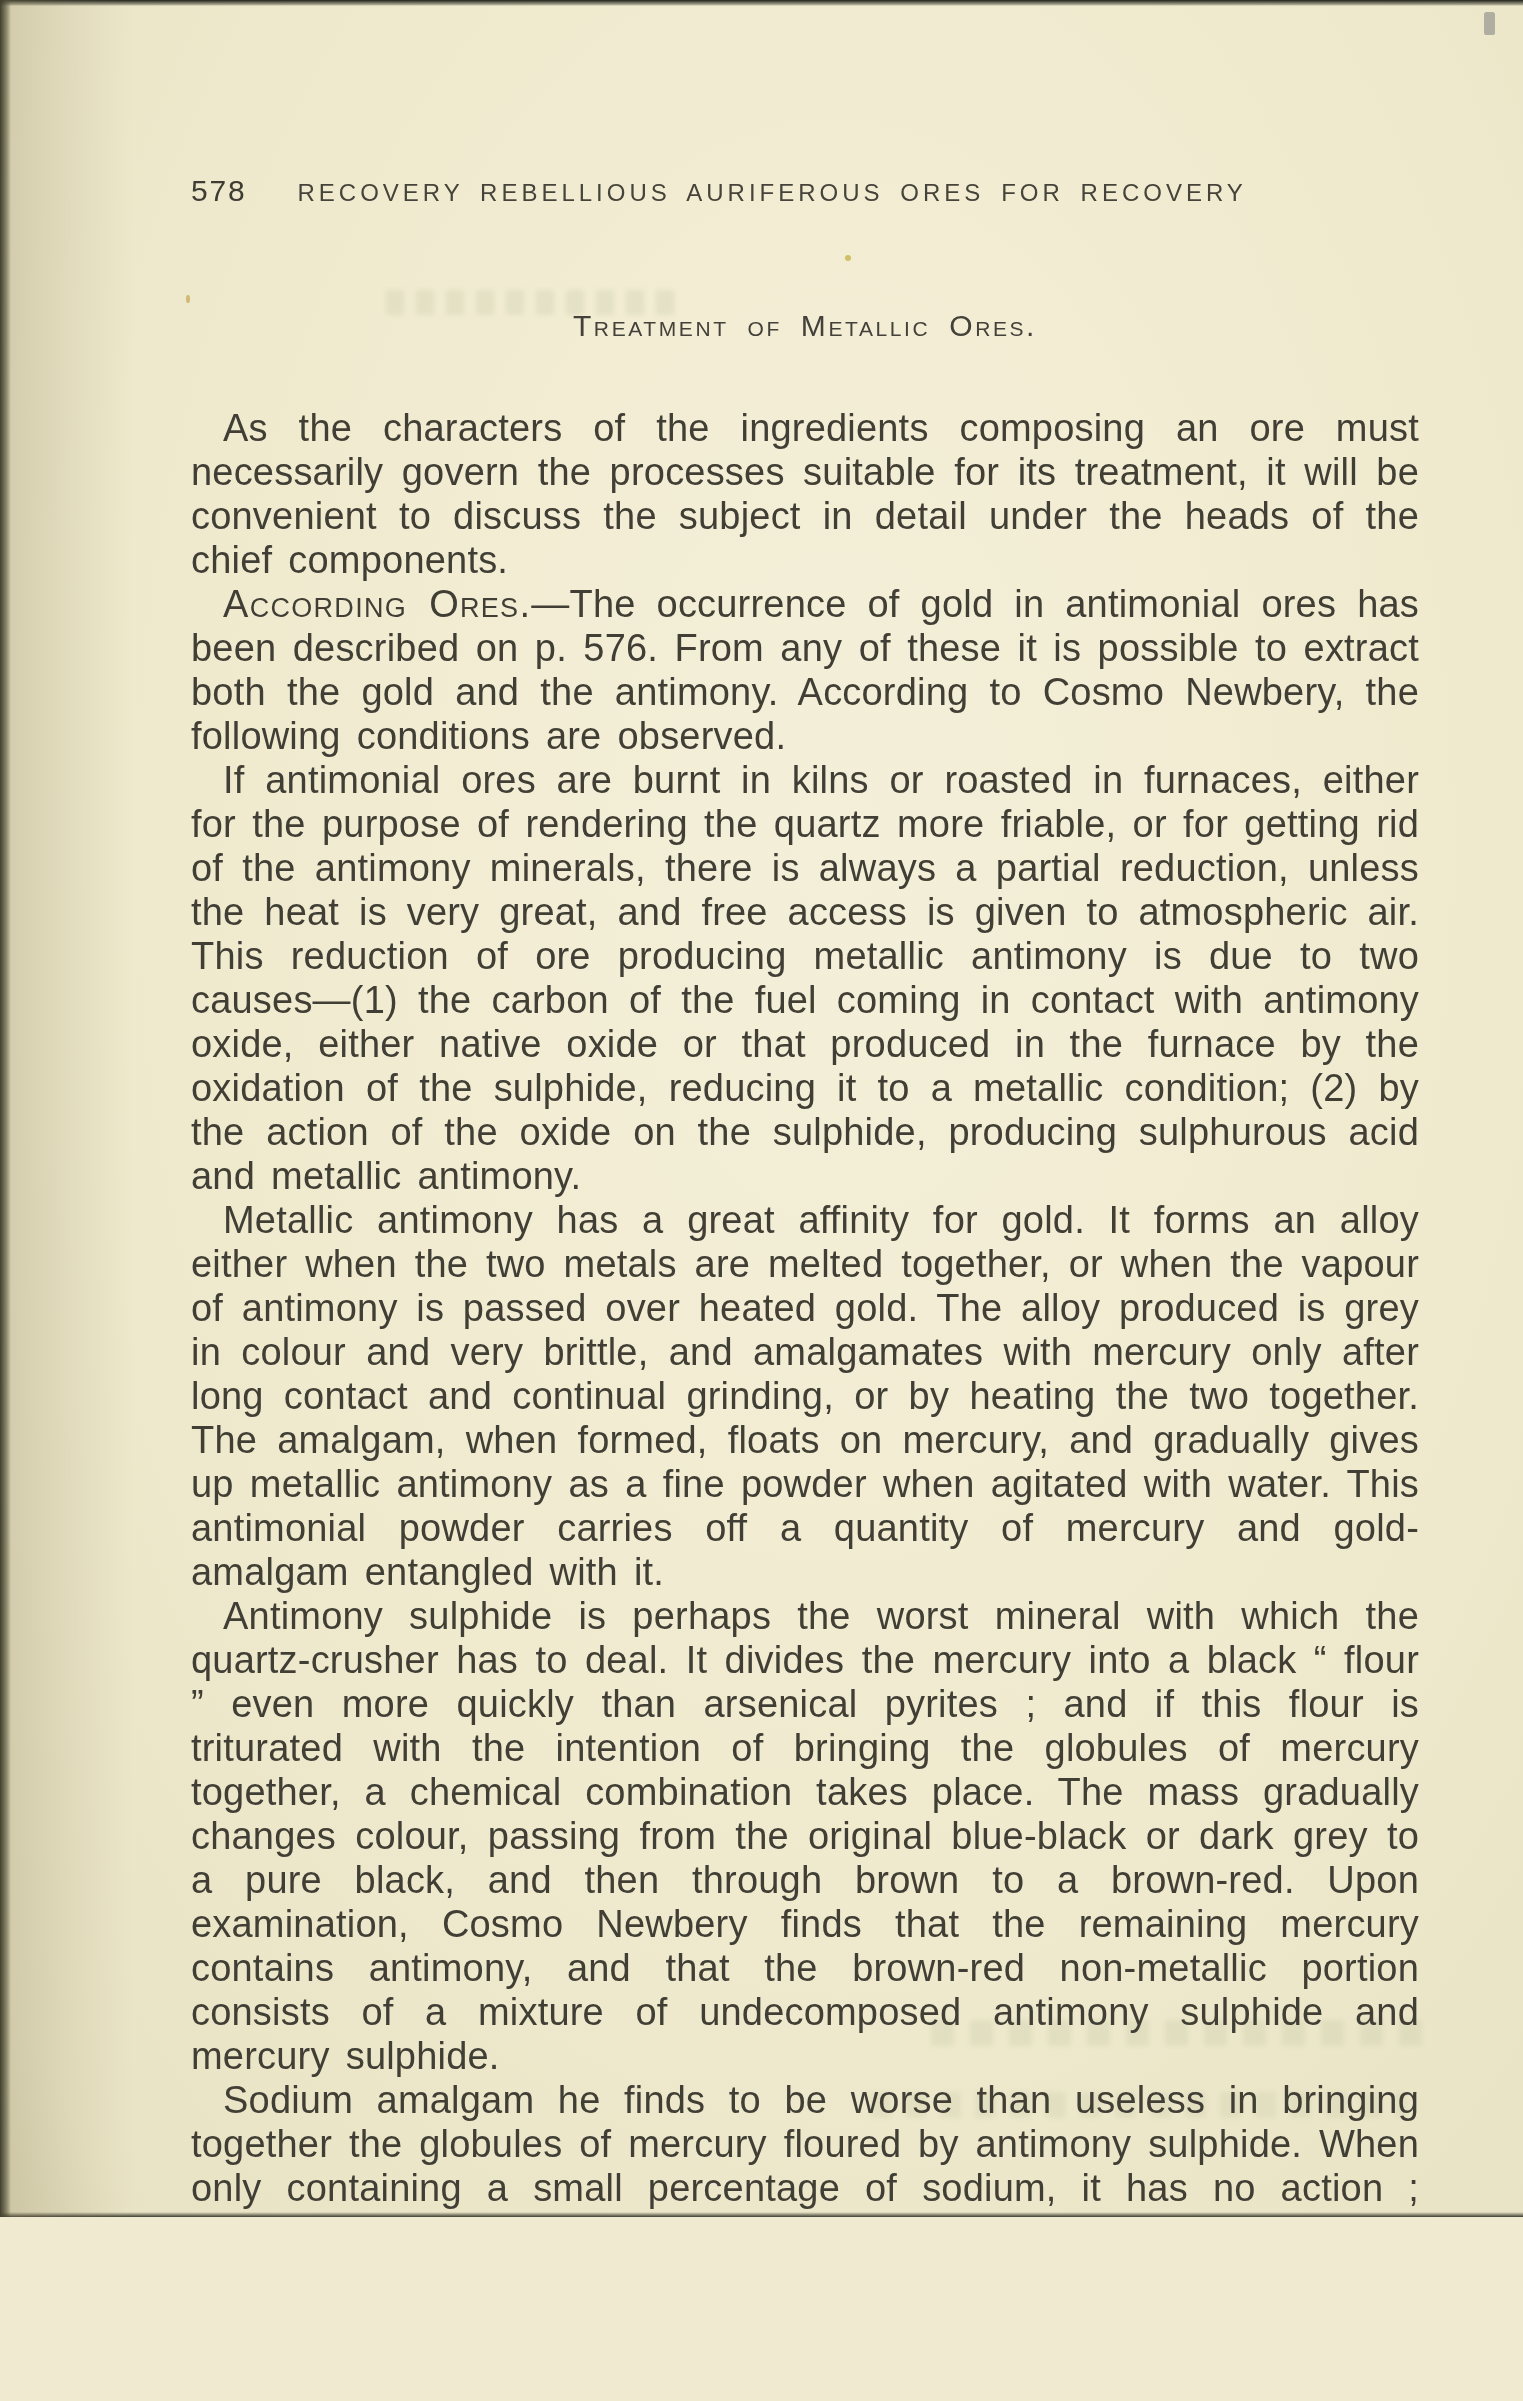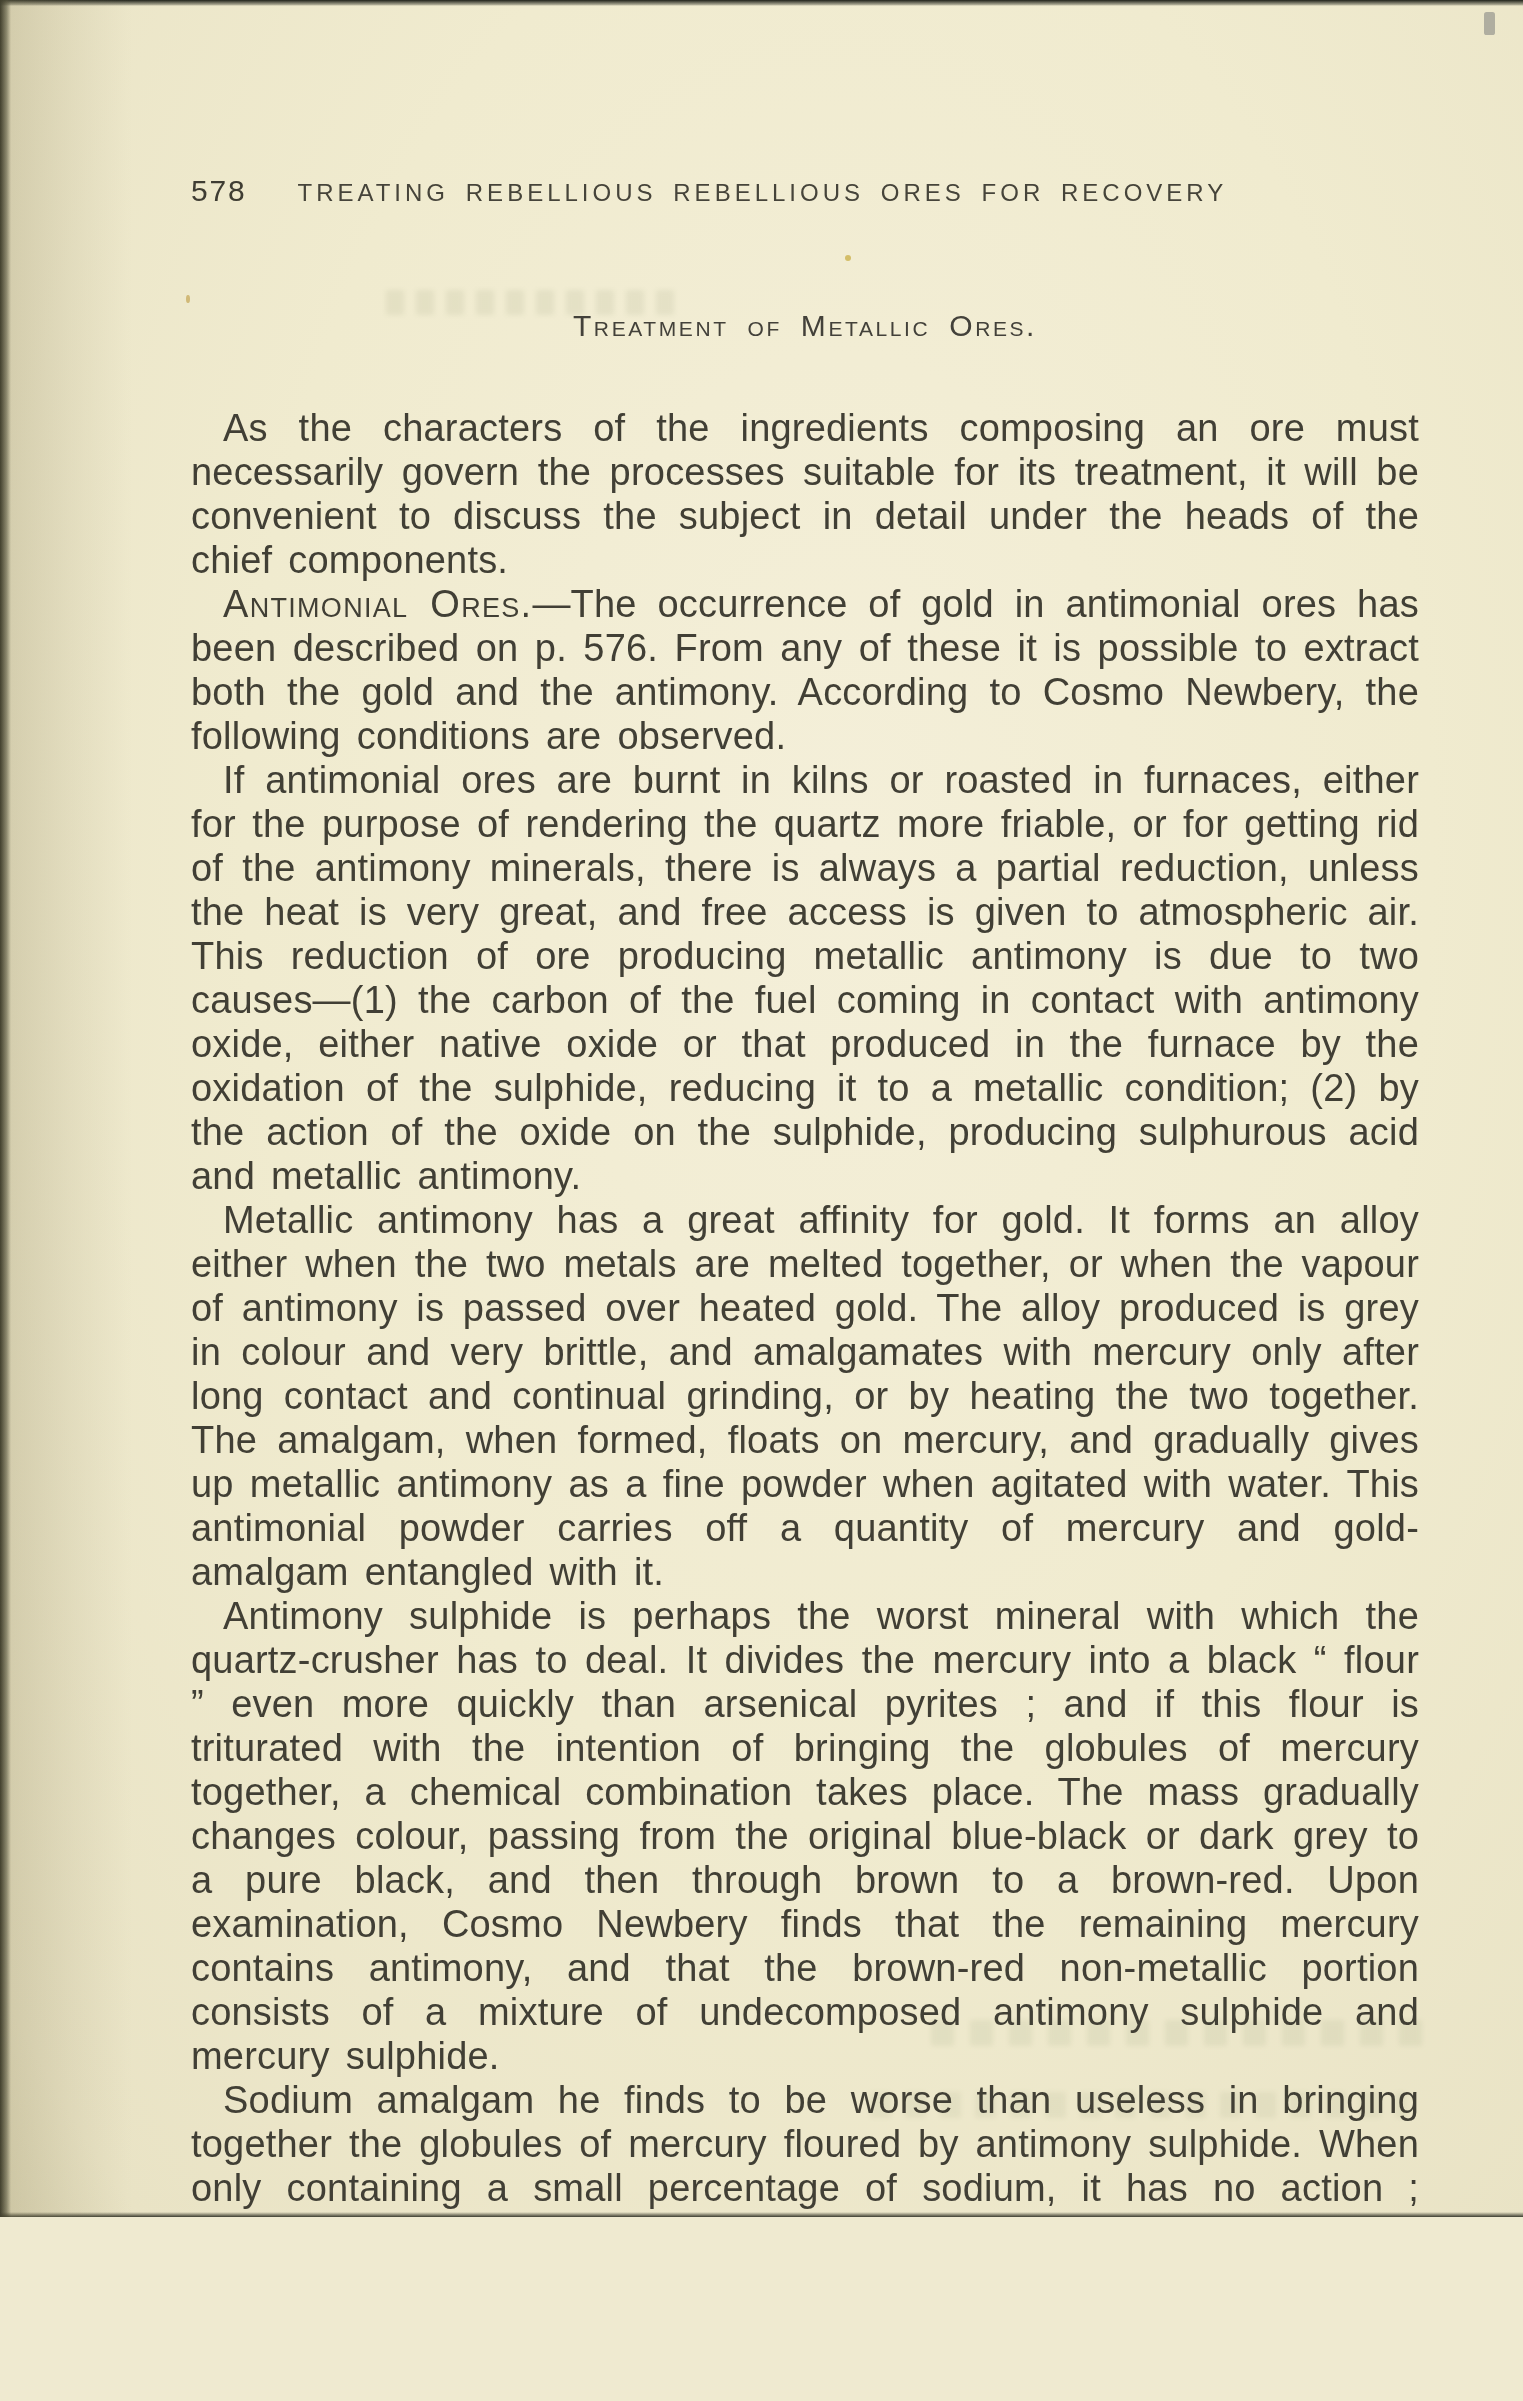--- a/index.html
+++ b/index.html
@@ -131,28 +131,28 @@
   <div class="gutter-shade"></div>
 
   <div class="artifact artifact-1"></div>
   <div class="artifact artifact-2"></div>
   <div class="artifact artifact-3"></div>
   <div class="speck-1"></div>
   <div class="speck-2"></div>
 
   <header class="page-header">
     <span class="page-number">578</span>
-    <span class="running-head">TREATING REBELLIOUS REBELLIOUS ORES FOR RECOVERY</span>
+    <span class="running-head">RECOVERY REBELLIOUS AURIFEROUS ORES FOR RECOVERY</span>
   </header>
 
   <h2 class="section-title">Treatment of Metallic Ores.</h2>
 
   <main class="body-text">
     <p><span>As the characters of the ingredients composing an ore must necessarily govern the processes suitable for its treatment, it will be convenient to discuss the subject in detail under the heads of the chief components.</span></p>
-    <p><span class="lead-caps">Antimonial Ores.</span><span>—The occurrence of gold in antimonial ores has been described on p. 576. From any of these it is possible to extract both the gold and the antimony. According to Cosmo Newbery, the following conditions are observed.</span></p>
+    <p><span class="lead-caps">According Ores.</span><span>—The occurrence of gold in antimonial ores has been described on p. 576. From any of these it is possible to extract both the gold and the antimony. According to Cosmo Newbery, the following conditions are observed.</span></p>
     <p><span>If antimonial ores are burnt in kilns or roasted in furnaces, either for the purpose of rendering the quartz more friable, or for getting rid of the antimony minerals, there is always a partial reduction, unless the heat is very great, and free access is given to atmospheric air. This reduction of ore producing metallic antimony is due to two causes—(1) the carbon of the fuel coming in contact with antimony oxide, either native oxide or that produced in the furnace by the oxidation of the sulphide, reducing it to a metallic condition; (2) by the action of the oxide on the sulphide, producing sulphurous acid and metallic antimony.</span></p>
     <p><span>Metallic antimony has a great affinity for gold. It forms an alloy either when the two metals are melted together, or when the vapour of antimony is passed over heated gold. The alloy produced is grey in colour and very brittle, and amalgamates with mercury only after long contact and continual grinding, or by heating the two together. The amalgam, when formed, floats on mercury, and gradually gives up metallic antimony as a fine powder when agitated with water. This antimonial powder carries off a quantity of mercury and gold-amalgam entangled with it.</span></p>
     <p><span>Antimony sulphide is perhaps the worst mineral with which the quartz-crusher has to deal. It divides the mercury into a black “ flour ” even more quickly than arsenical pyrites ; and if this flour is triturated with the intention of bringing the globules of mercury together, a chemical combination takes place. The mass gradually changes colour, passing from the original blue-black or dark grey to a pure black, and then through brown to a brown-red. Upon examination, Cosmo Newbery finds that the remaining mercury contains antimony, and that the brown-red non-metallic portion consists of a mixture of undecomposed antimony sulphide and mercury sulphide.</span></p>
     <p><span>Sodium amalgam he finds to be worse than useless in bringing together the globules of mercury floured by antimony sulphide. When only containing a small percentage of sodium, it has no action ; when</span></p>
   </main>
 
 </div>
 
 
 </body></html>

